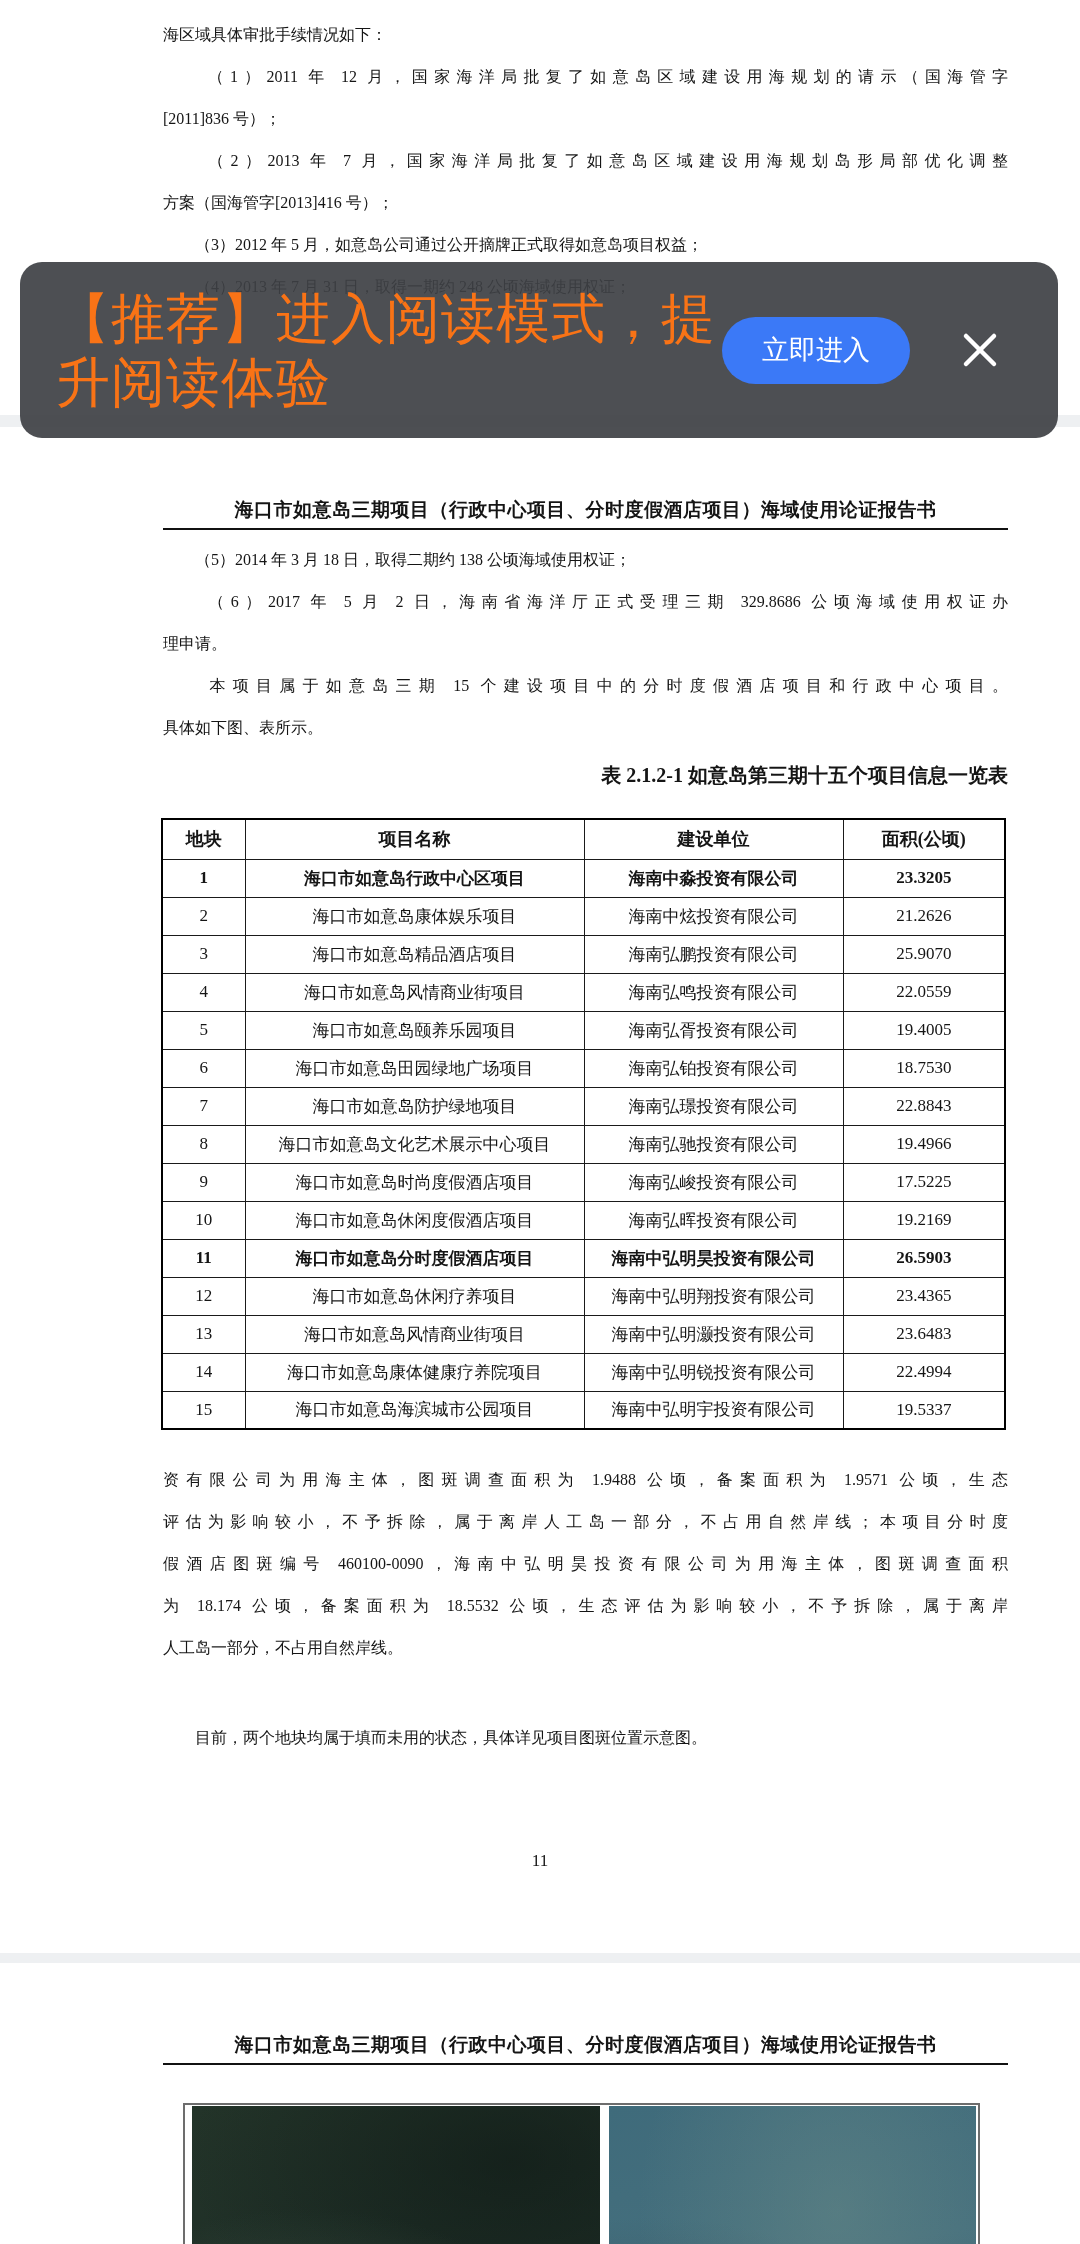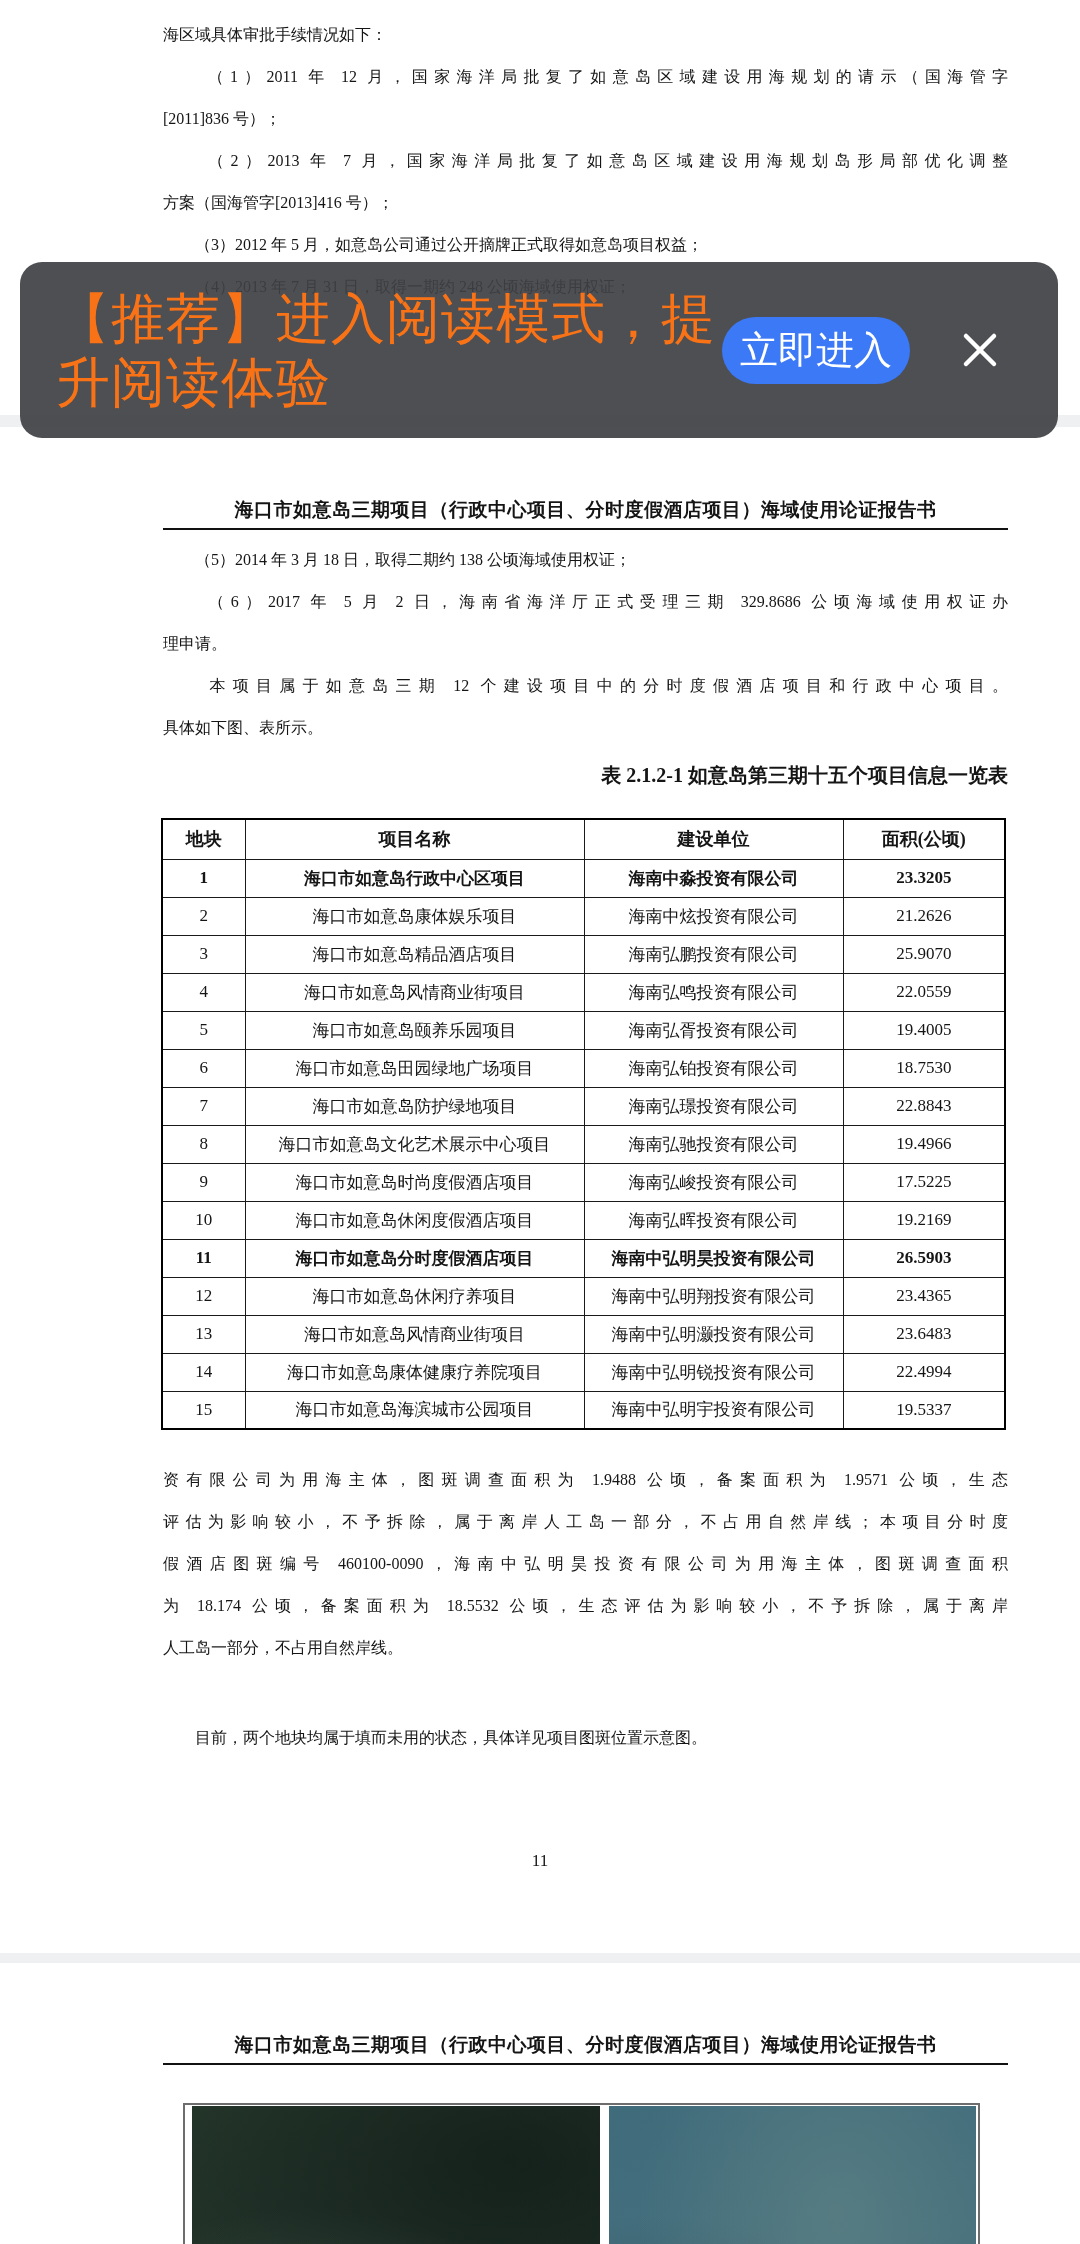--- a/index.html
+++ b/index.html
@@ -17,21 +17,21 @@
   #page-top { position:absolute; left:163px; top:14px; width:845px; }
 
   
   #banner { position:absolute; left:20px; top:262px; width:1038px; height:176px;
             background:rgba(62,64,68,0.92); border-radius:22px; display:flex;
             align-items:center; padding:0 46px 0 36px; z-index:50;
             font-family:"Liberation Sans","DejaVu Sans",sans-serif; }
   #banner-text { width:666px; font-size:54px; line-height:64px; color:#f97316;
                  letter-spacing:1px; }
   #banner-btn { width:188px; height:67px; border-radius:34px; background:#3b79f7;
-                color:#ffffff; font-size:38px; border:none; display:flex;
+                color:#ffffff; font-size:27px; border:none; display:flex;
                 align-items:center; justify-content:center; flex:none; cursor:pointer;
                 font-family:"Liberation Sans","DejaVu Sans",sans-serif; }
   #banner-close { flex:none; margin-left:52px; width:36px; height:36px; cursor:pointer; }
 
   
   .page-header { position:absolute; left:163px; width:845px; text-align:center;
                  font-size:19px; font-weight:bold; letter-spacing:0.5px;
                  padding-bottom:5px; border-bottom:2px solid #111111; }
   #header-mid { top:497px; }
   #header-bot { top:2032px; }
@@ -89,21 +89,21 @@
     <line x1="32" y1="4" x2="4" y2="32" stroke="#ffffff" stroke-width="4.5" stroke-linecap="round"></line>
   </svg>
 </div>
 
 <div id="header-mid" class="page-header">海口市如意岛三期项目（行政中心项目、分时度假酒店项目）海域使用论证报告书</div>
 
 <div id="para-a">
     <div class="doc-line">　　（5）2014 年 3 月 18 日，取得二期约 138 公顷海域使用权证；</div>
     <div class="doc-line j">　　（6）2017 年 5 月 2 日，海南省海洋厅正式受理三期 329.8686 公顷海域使用权证办</div>
     <div class="doc-line">理申请。</div>
-    <div class="doc-line j">　　本项目属于如意岛三期 12 个建设项目中的分时度假酒店项目和行政中心项目。</div>
+    <div class="doc-line j">　　本项目属于如意岛三期 15 个建设项目中的分时度假酒店项目和行政中心项目。</div>
     <div class="doc-line">具体如下图、表所示。</div>
   </div>
 
 <div id="table-title">表 2.1.2-1 如意岛第三期十五个项目信息一览表</div>
 
 <table id="info-table">
   <colgroup>
       <col style="width:83px">
       <col style="width:339px">
       <col style="width:259px">

